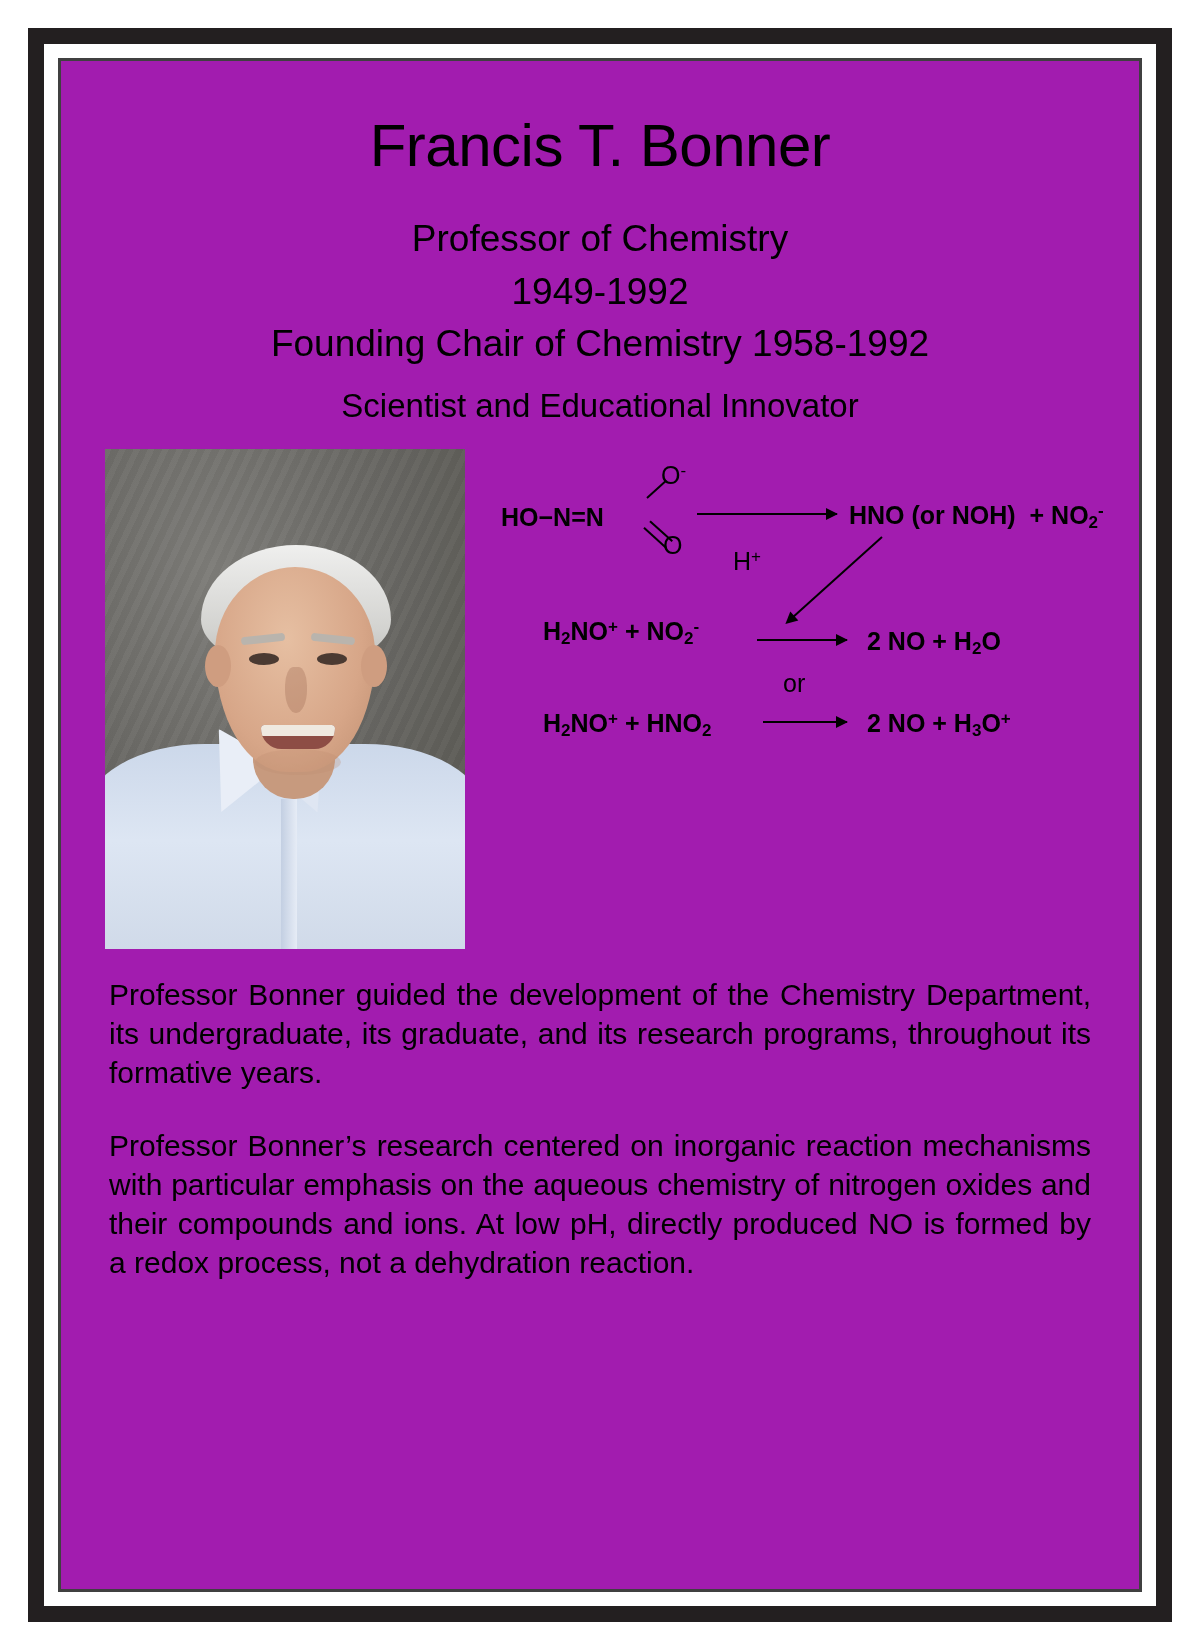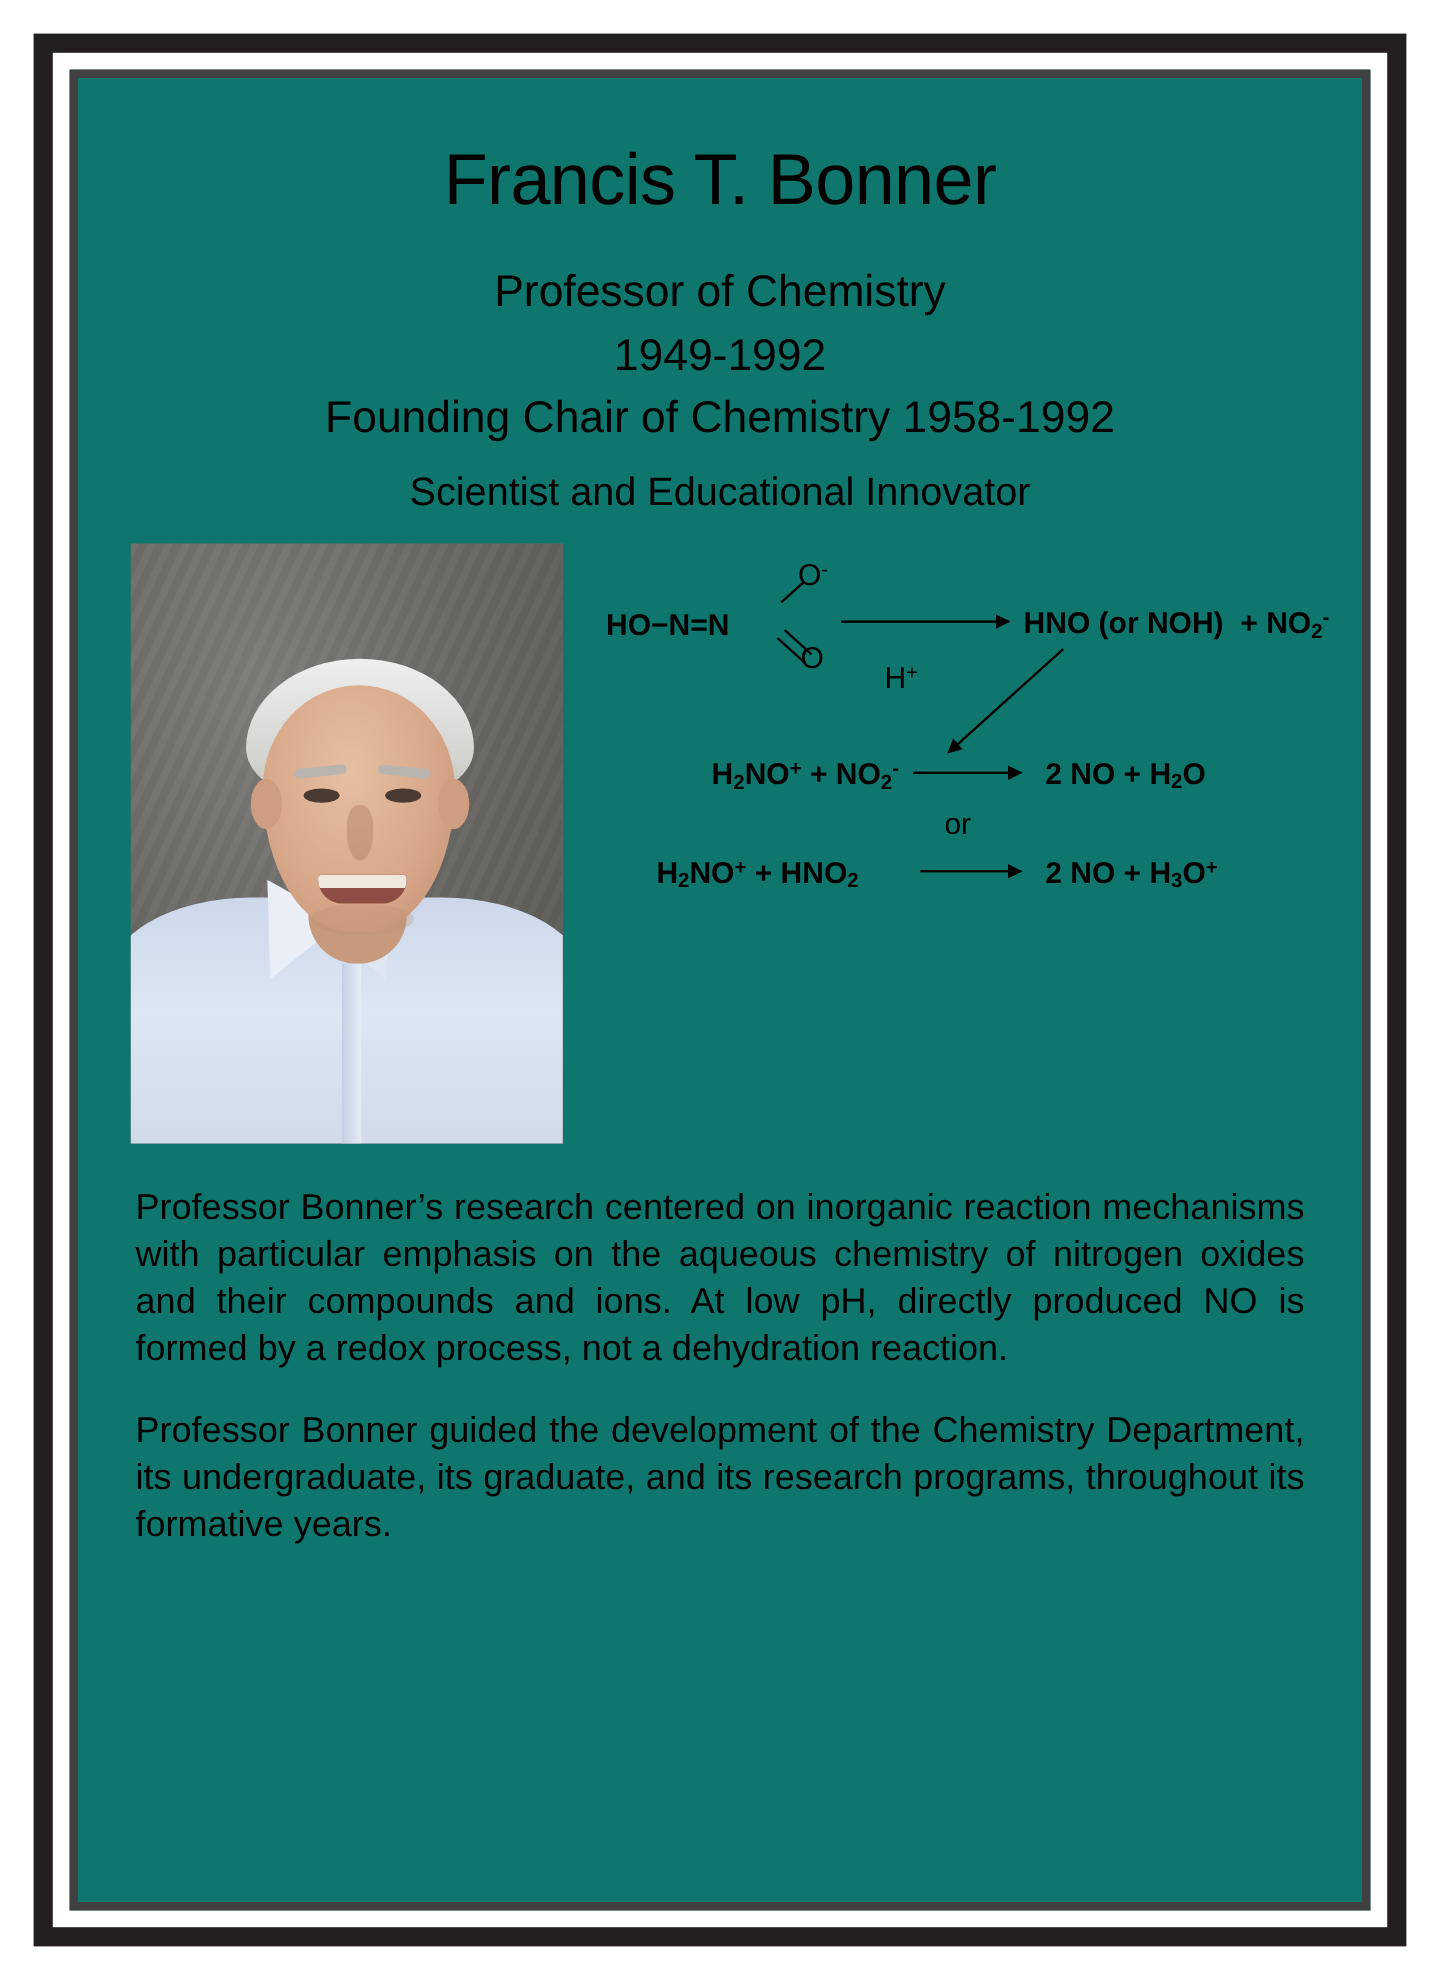--- a/index.html
+++ b/index.html
@@ -22,22 +22,22 @@
     background: #ffffff;
     border: 16px solid #231f20;
     box-sizing: border-box;
   }
   .poster-inner {
     position: absolute;
     left: 14px;
     top: 14px;
     right: 14px;
     bottom: 14px;
-    background: #0f766e;
-    border: 7px solid #404040;
+    background: #a21caf;
+    border: 3px solid #404040;
     box-sizing: border-box;
     overflow: hidden;
   }
   .content {
     padding: 34px 44px 0 44px;
   }
   .title {
     text-align: center;
     font-size: 60px;
     line-height: 1.1;
@@ -264,33 +264,33 @@
             <span class="lbl" style="left:162px; top:74px; font-size:25px;">O</span>
 
             <div class="arrow" style="left:196px; top:56px; width:140px;"></div>
 
             <span class="lbl big" style="left:348px; top:44px;"><span>HNO (or NOH)</span>&nbsp;&nbsp;<span>+ NO</span><sub>2</sub><sup>-</sup></span>
 
             <span class="lbl" style="left:232px; top:90px; font-size:25px;"><span>H</span><sup>+</sup></span>
 
             <div class="diag-arrow" style="left:380px; top:80px; height:120px; transform:rotate(48deg);"></div>
 
-            <span class="lbl big" style="left:42px; top:170px;margin-left:46px;"><span>H</span><sub>2</sub><span>NO</span><sup>+</sup><span> + NO</span><sub>2</sub><sup>-</sup></span>
+            <span class="lbl big" style="left:42px; top:160px;"><span>H</span><sub>2</sub><span>NO</span><sup>+</sup><span> + NO</span><sub>2</sub><sup>-</sup></span>
             <div class="arrow" style="left:256px; top:182px; width:90px;"></div>
             <span class="lbl big" style="left:366px; top:170px;"><span>2 NO + H</span><sub>2</sub><span>O</span></span>
 
             <span class="lbl" style="left:282px; top:212px; font-size:25px;">or</span>
 
             <span class="lbl big" style="left:42px; top:252px;"><span>H</span><sub>2</sub><span>NO</span><sup>+</sup><span> + HNO</span><sub>2</sub></span>
             <div class="arrow" style="left:262px; top:264px; width:84px;"></div>
             <span class="lbl big" style="left:366px; top:252px;"><span>2 NO + H</span><sub>3</sub><span>O</span><sup>+</sup></span>
           </div>
 
 
         </div>
       </div>
 
+      <p class="body-text p1">Professor Bonner guided the development of the Chemistry Department, its undergraduate, its graduate, and its research programs, throughout its formative years.</p>
       <p class="body-text p2">Professor Bonner’s research centered on inorganic reaction mechanisms with particular emphasis on the aqueous chemistry of nitrogen oxides and their compounds and ions. At low pH, directly produced NO is formed by a redox process, not a dehydration reaction.</p>
-      <p class="body-text p1">Professor Bonner guided the development of the Chemistry Department, its undergraduate, its graduate, and its research programs, throughout its formative years.</p>
 
     </div>
   </div>
 </div>
 
 </body></html>

